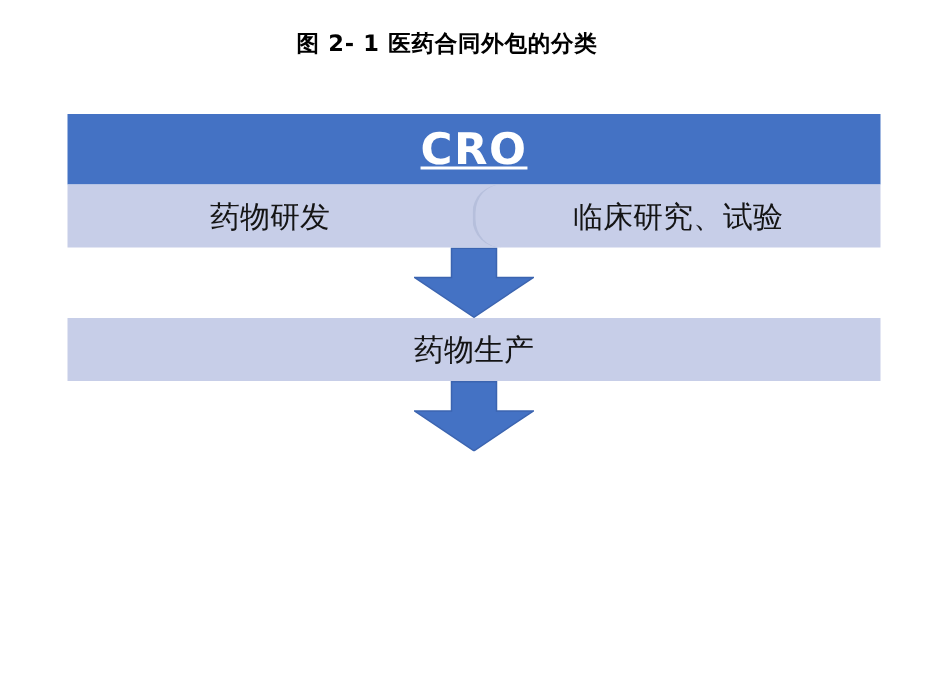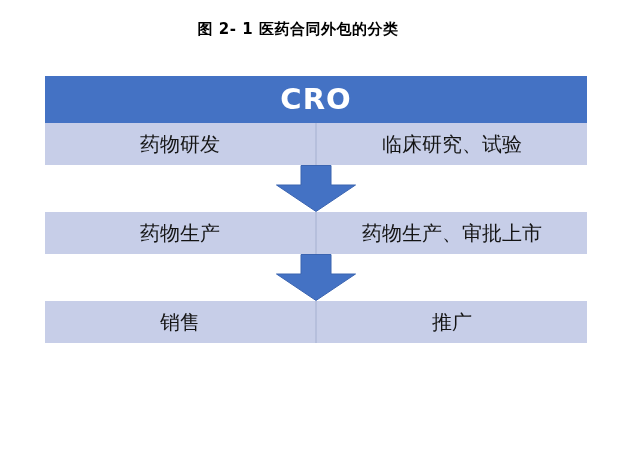--- a/index.html
+++ b/index.html
@@ -44,34 +44,36 @@
   .block{width:100%;}
   .block-header{
     height:47px;
     line-height:47px;
     background:var(--header-blue);
     color:var(--header-text);
     text-align:center;
     font-size:29px;
     font-weight:bold;
     letter-spacing:1px;
+    text-decoration:underline;
   }
   .block-row{
     display:flex;
     height:42px;
     background:var(--row-lavender);
   }
   .block-cell{
     flex:1 1 50%;
     display:flex;
     align-items:center;
     justify-content:center;
     font-size:20px;
     color:var(--cell-text);
     white-space:nowrap;
+    border-radius:19px;
   }
   .block-cell + .block-cell{
     border-left:2px solid var(--cell-divider);
   }
   .arrow-wrap{
     height:47px;
     display:flex;
     align-items:flex-start;
     justify-content:center;
   }
@@ -96,31 +98,26 @@
 
     <div class="arrow-wrap">
       <svg width="80" height="47" viewBox="0 0 80 47" aria-hidden="true">
         <polygon points="25,0.5 55,0.5 55,20 79.5,20 40,46.5 0.5,20 25,20" fill="var(--arrow-blue)" stroke="var(--arrow-edge)" stroke-width="1"></polygon>
       </svg>
     </div>
 
     <div class="block">
       <div class="block-row">
         <div class="block-cell">药物生产</div>
-        <div class="block-cell">药物生产、审批上市</div>
       </div>
     </div>
 
     <div class="arrow-wrap">
       <svg width="80" height="47" viewBox="0 0 80 47" aria-hidden="true">
         <polygon points="25,0.5 55,0.5 55,20 79.5,20 40,46.5 0.5,20 25,20" fill="var(--arrow-blue)" stroke="var(--arrow-edge)" stroke-width="1"></polygon>
       </svg>
     </div>
 
     <div class="block">
-      <div class="block-row">
-        <div class="block-cell">销售</div>
-        <div class="block-cell">推广</div>
-      </div>
     </div>
 
   </div>
 </div>
 
 </body></html>

